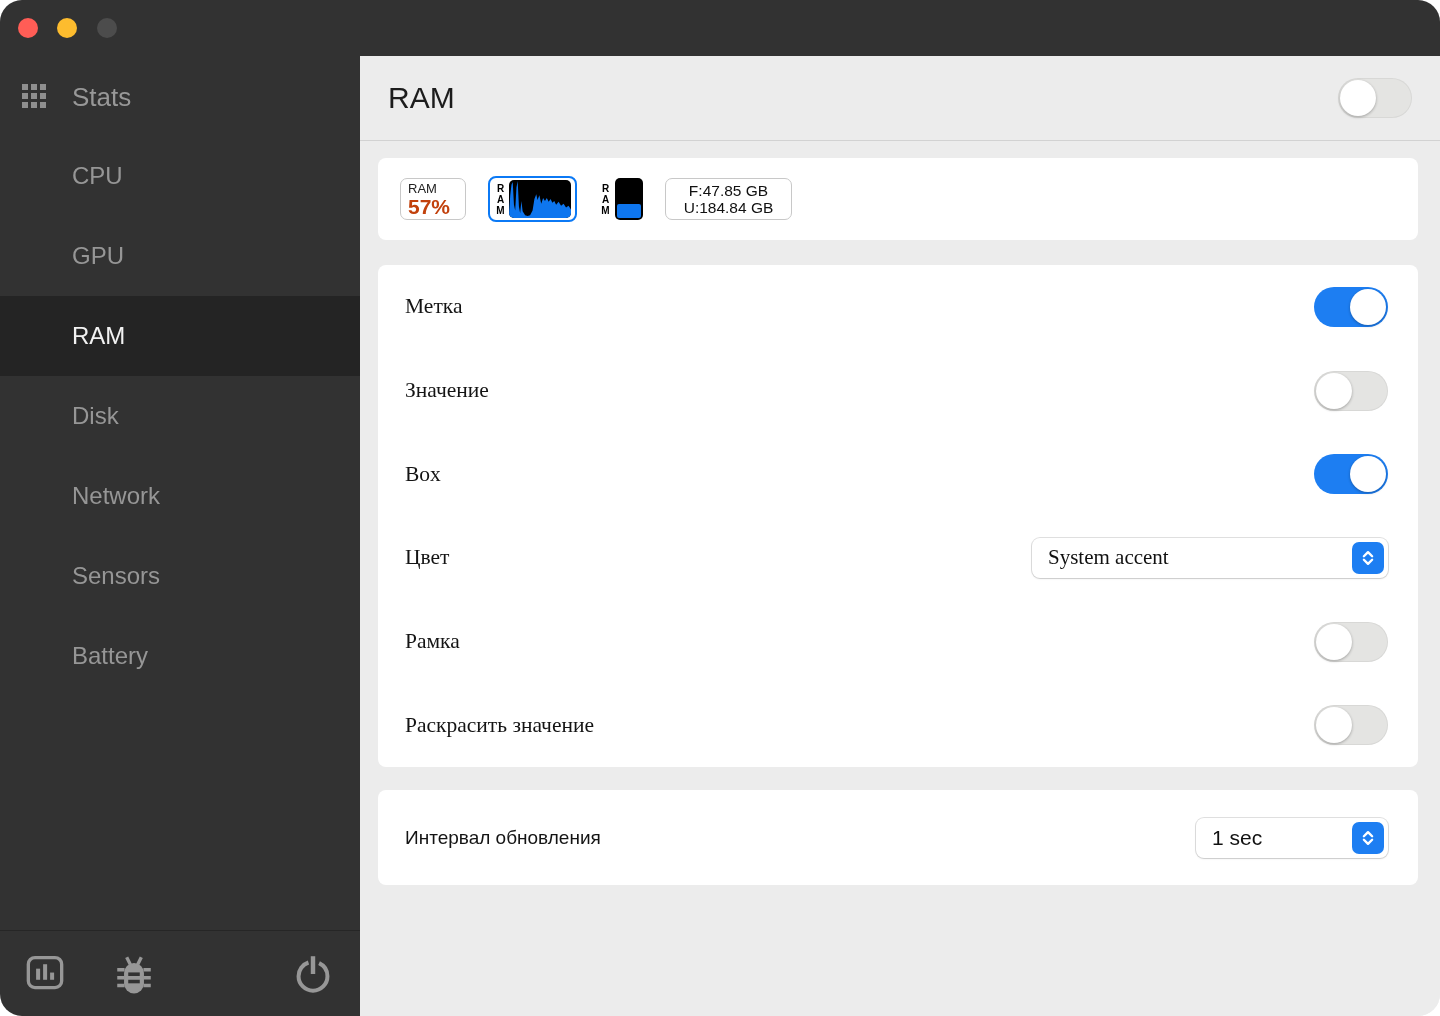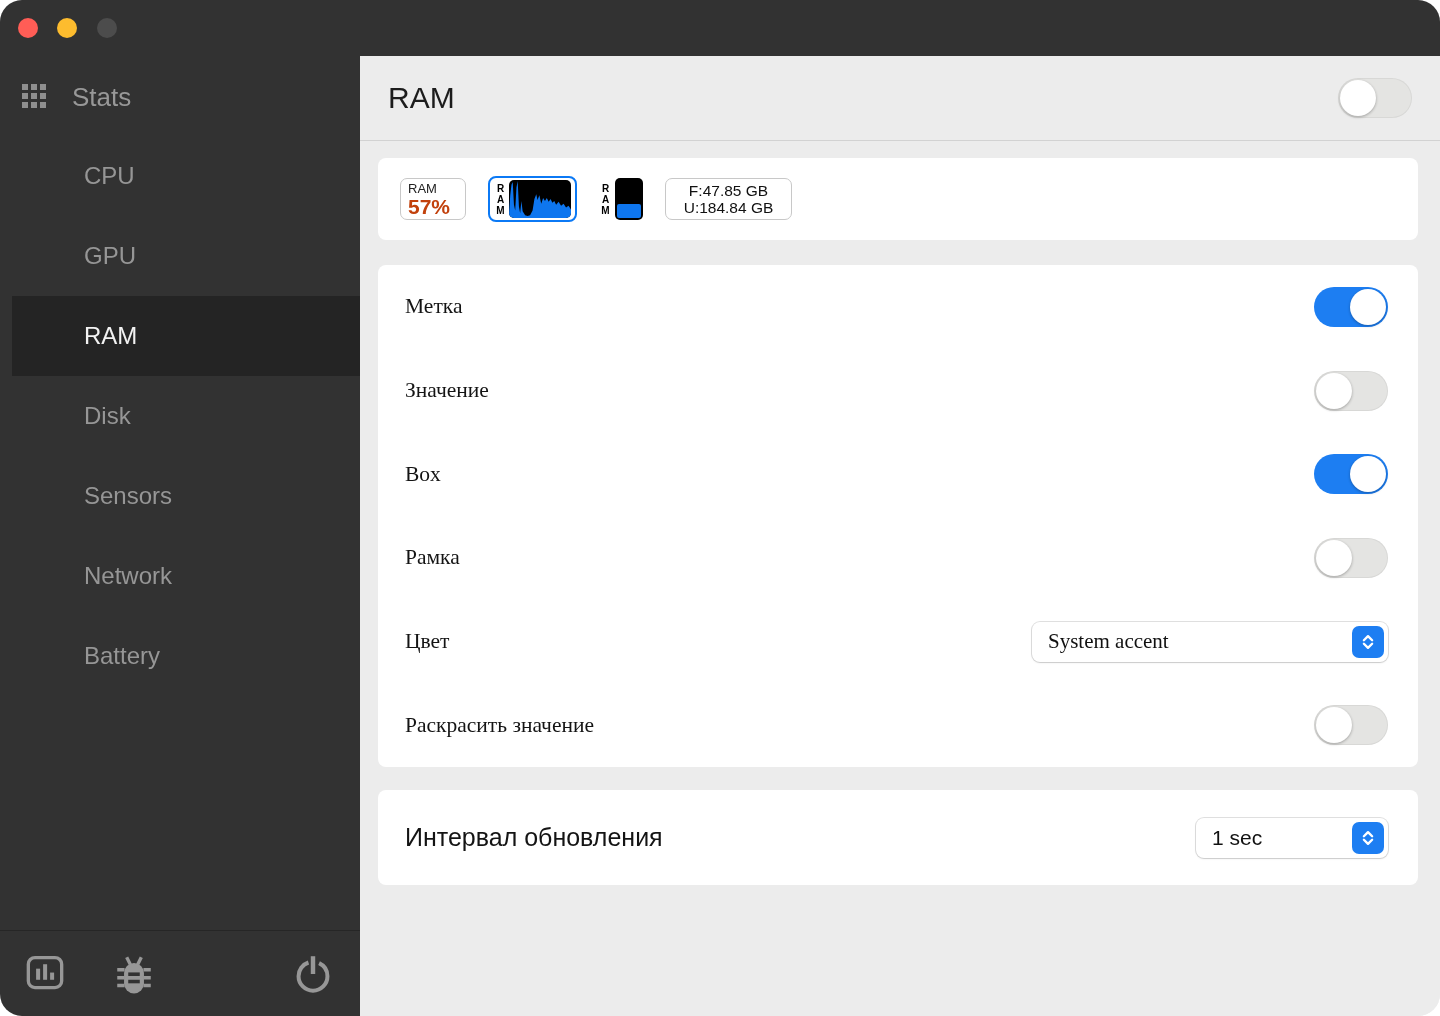--- a/index.html
+++ b/index.html
@@ -19,21 +19,21 @@
   .sidebar{position:absolute;left:0;top:0;width:360px;height:1016px;background:var(--sidebar-bg);}
   .traffic{position:absolute;top:18px;width:20px;height:20px;border-radius:50%;}
   .traffic.red{left:18px;background:#ff5d56;}
   .traffic.yellow{left:57px;background:#fdbc2e;}
   .traffic.gray{left:97px;background:#4c4c4c;}
 
   .sidebar-header{position:absolute;left:0;top:80px;width:100%;height:34px;}
   .sidebar-header .grid-ic{position:absolute;left:22px;top:4px;}
   .sidebar-header .app-title{position:absolute;left:72px;top:0;font-size:26px;line-height:34px;color:#989898;}
 
-  .sidebar-items{position:absolute;left:12px;top:136px;width:100%;}
+  .sidebar-items{position:absolute;left:0;top:136px;width:100%;}
   .sidebar-item{width:100%;height:80px;display:flex;align-items:center;cursor:default;}
   .sidebar-item span{margin-left:72px;font-size:24px;color:#969696;}
   .sidebar-item.selected{background:var(--selected-row);}
   .sidebar-item.selected span{color:#f2f2f2;}
 
   .sidebar-footer{position:absolute;left:0;top:930px;width:100%;height:86px;border-top:1px solid #262626;}
   .footer-ic{position:absolute;top:21px;}
   .footer-ic.dash{left:25px;}
   .footer-ic.bug{left:114px;}
   .footer-ic.power{left:294px;top:23px;}
@@ -78,21 +78,21 @@
   .toggle.off .knob{left:2px;}
   .toggle.on .knob{right:2px;}
 
   
   .select{position:relative;height:40px;background:#fff;border-radius:8px;box-shadow:0 0 0 1px rgba(0,0,0,0.12),0 1px 2px rgba(0,0,0,0.10);display:flex;align-items:center;cursor:pointer;flex:0 0 auto;}
   .select .sel-value{margin-left:16px;font-size:21px;color:#111;}
   .select .chev-btn{position:absolute;right:4px;top:4px;width:32px;height:32px;border-radius:7px;background:var(--accent);display:flex;align-items:center;justify-content:center;}
   .select.color-select{width:356px;}
   .select.interval-select{width:192px;align-items:center;}
 
-  .interval-label{font-size:25px;color:#141414;}
+  .interval-label{font-size:19px;color:#141414;}
 </style>
 </head>
 <body>
 
 <div class="window">
 
   <div class="sidebar">
     <div class="traffic red"></div>
     <div class="traffic yellow"></div>
     <div class="traffic gray"></div>
@@ -121,24 +121,24 @@
         <div class="sidebar-item">
           <span>GPU</span>
         </div>
         <div class="sidebar-item selected">
           <span>RAM</span>
         </div>
         <div class="sidebar-item">
           <span>Disk</span>
         </div>
         <div class="sidebar-item">
+          <span>Network</span>
+        </div>
+        <div class="sidebar-item">
           <span>Sensors</span>
-        </div>
-        <div class="sidebar-item">
-          <span>Network</span>
         </div>
         <div class="sidebar-item">
           <span>Battery</span>
         </div>
       </div>
 
     <div class="sidebar-footer">
       <span class="footer-ic dash">
         <svg width="40" height="40" viewBox="0 0 36 36" fill="none">
           <rect x="3" y="5" width="30" height="27" rx="6" stroke="#979797" stroke-width="3"></rect>
@@ -238,35 +238,35 @@
             <div class="knob"></div>
           </div>
         </div>
         <div class="setting-row">
           <span class="setting-label">Box</span>
           <div class="toggle on">
             <div class="knob"></div>
           </div>
         </div>
         <div class="setting-row">
-          <span class="setting-label">Рамка</span>
-          <div class="toggle off">
-            <div class="knob"></div>
-          </div>
-        </div>
-        <div class="setting-row">
           <span class="setting-label">Цвет</span>
           <div class="select color-select">
             <span class="sel-value">System accent</span>
             <span class="chev-btn">
               <svg width="22" height="22" viewBox="0 0 32 32" fill="none" stroke="#fff" stroke-width="3.4" stroke-linecap="round" stroke-linejoin="round">
                 <path d="M10 13.5 16 7.5 22 13.5"></path>
                 <path d="M10 18.5 16 24.5 22 18.5"></path>
               </svg>
             </span>
+          </div>
+        </div>
+        <div class="setting-row">
+          <span class="setting-label">Рамка</span>
+          <div class="toggle off">
+            <div class="knob"></div>
           </div>
         </div>
         <div class="setting-row">
           <span class="setting-label">Раскрасить значение</span>
           <div class="toggle off">
             <div class="knob"></div>
           </div>
         </div>
       </div>
 

